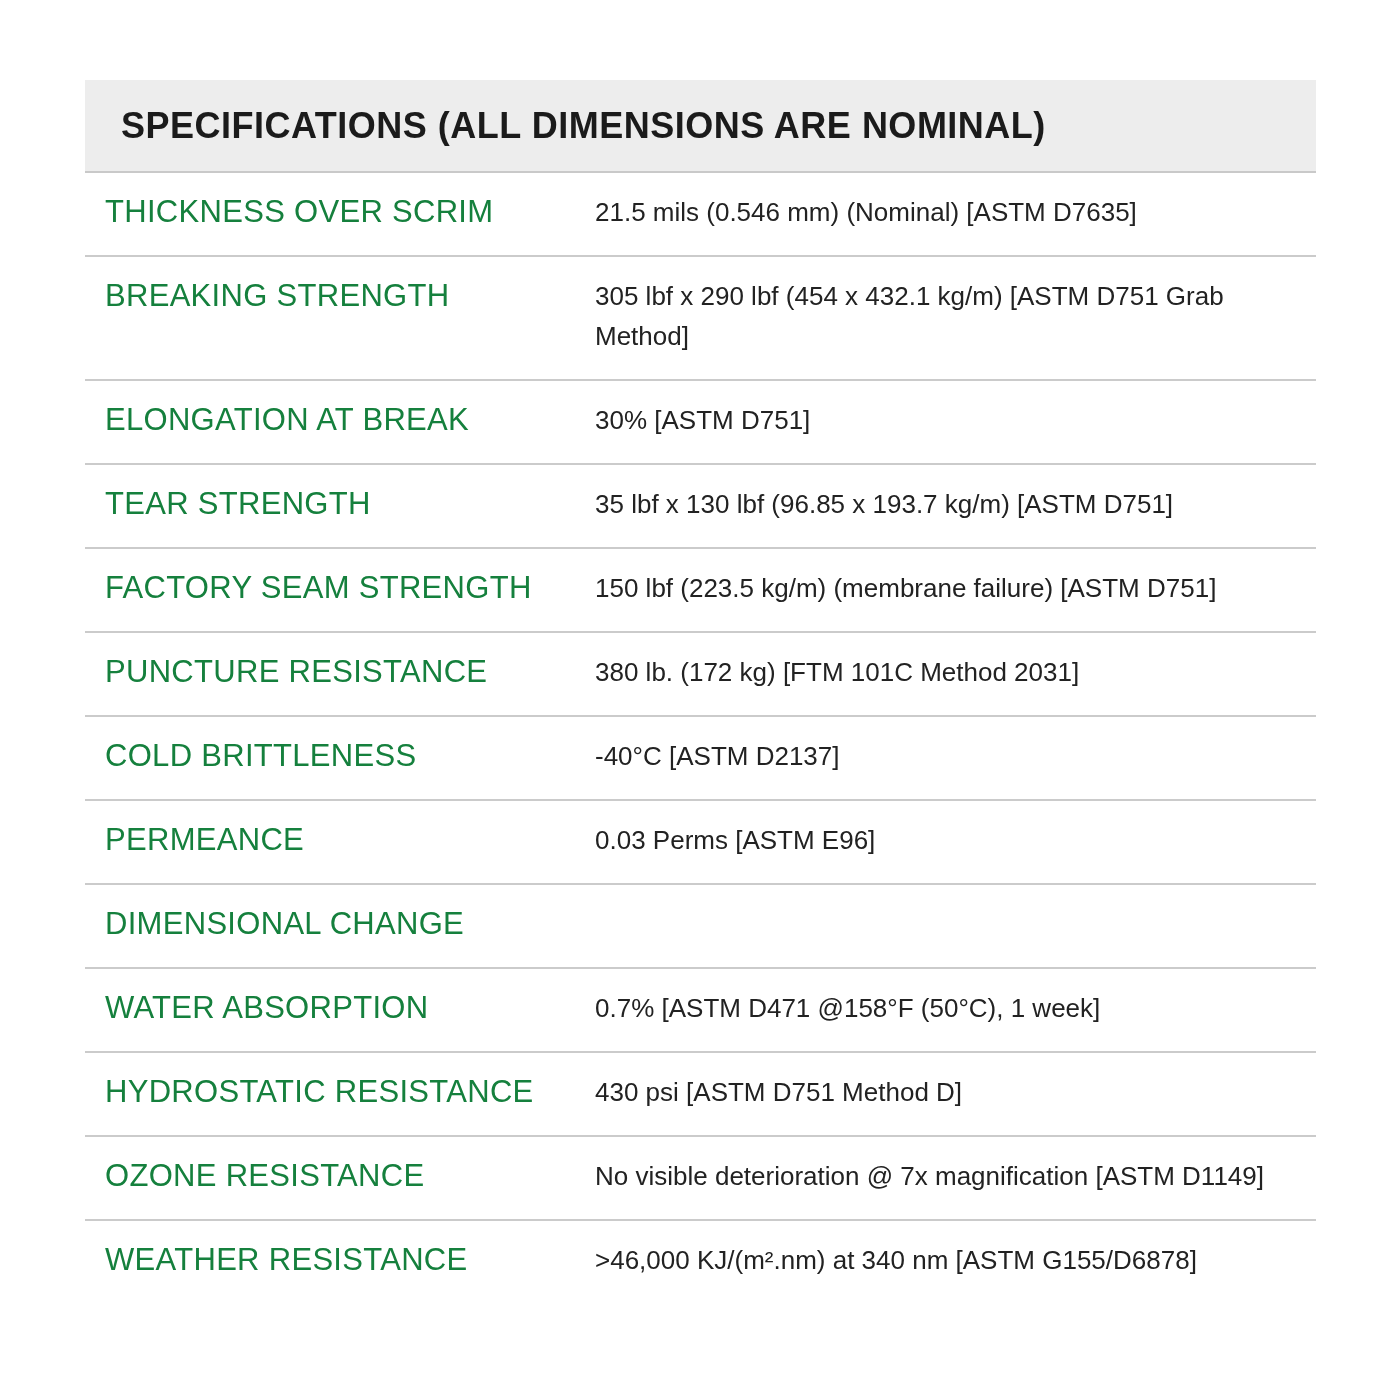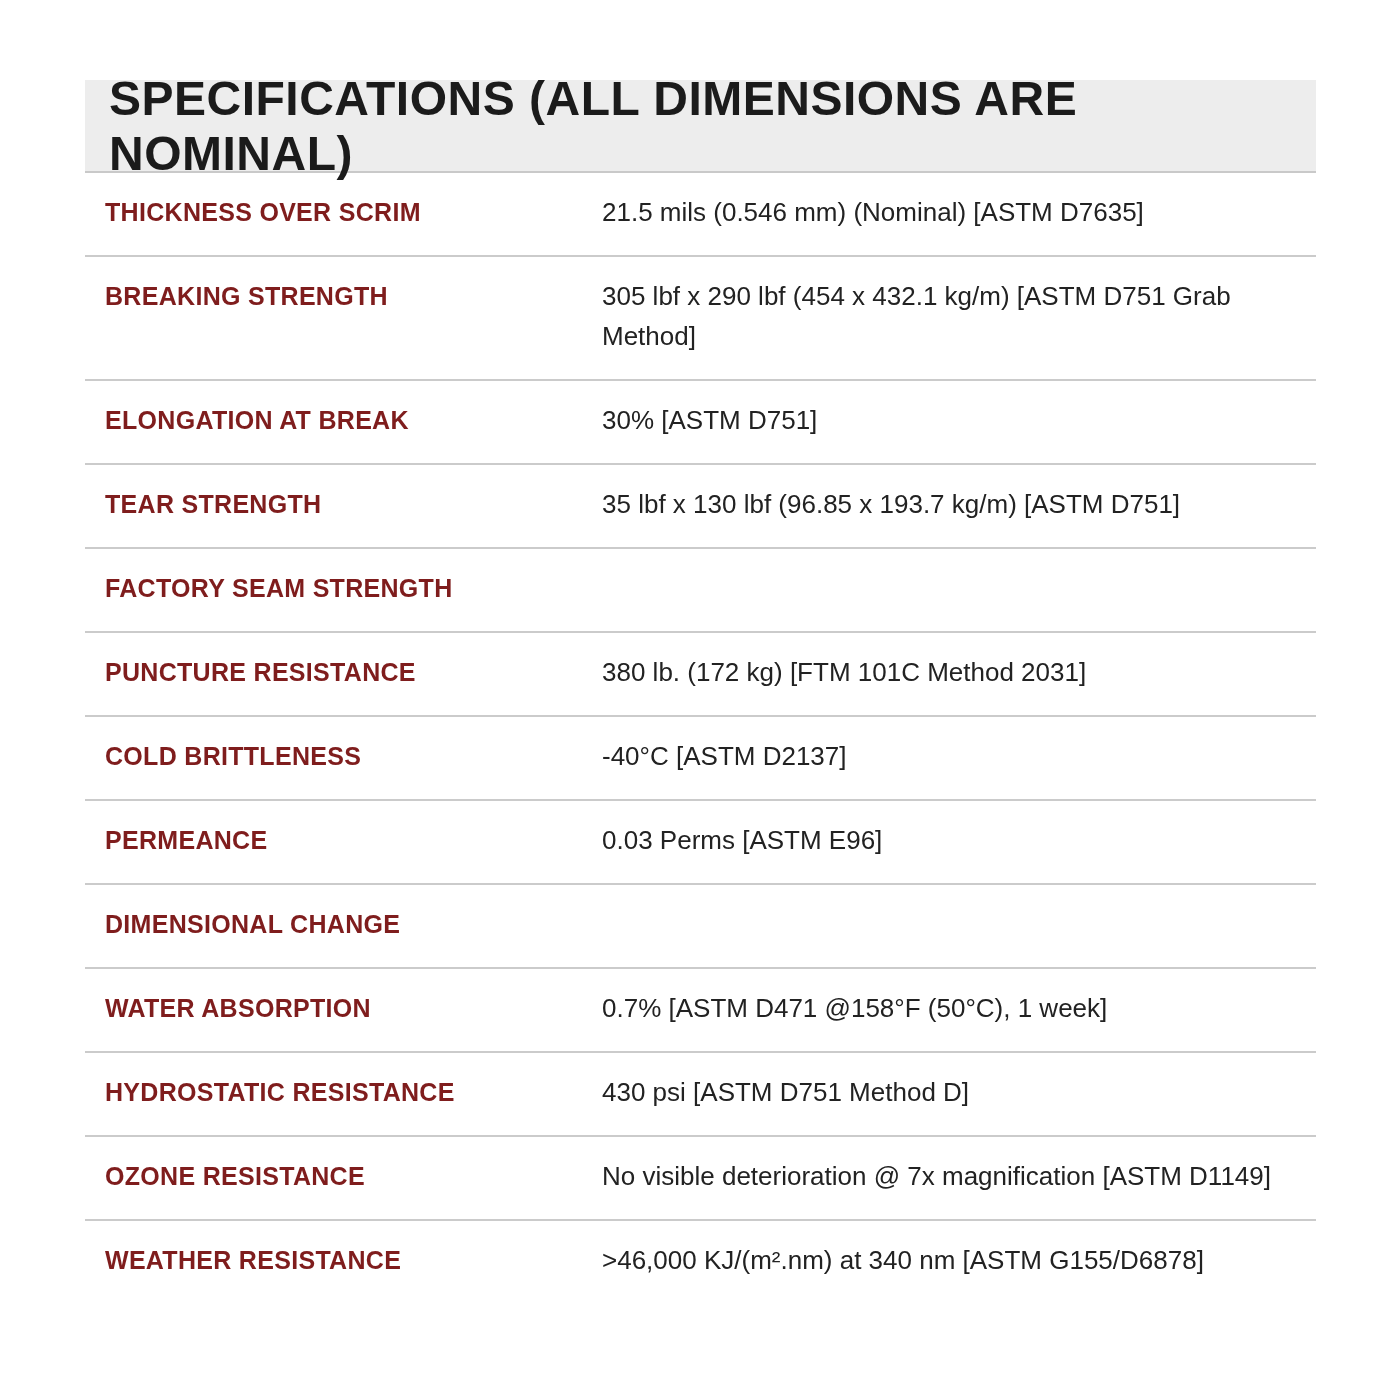--- a/index.html
+++ b/index.html
@@ -21,56 +21,55 @@
   .spec-header {
     background: #ededed;
     height: 93px;
     display: flex;
     align-items: center;
     padding-left: 20px;
     box-sizing: border-box;
     border-bottom: 2px solid #c9c9c9;
   }
   .spec-header h2 {
-    margin: 4px;
-    font-size: 48px;
+    margin: 16px;
+    font-size: 36px;
     font-weight: 800;
     letter-spacing: 0.5px;
     color: #1b1b1b;
   }
   .spec-row {
     display: flex;
     align-items: flex-start;
     padding: 19px 0 23px 0;
     border-bottom: 2px solid #cbcbcb;
   }
   .spec-row:last-child {
     border-bottom: none;
   }
   .spec-label {
     width: 490px;
     flex: 0 0 490px;
     padding-left: 20px;
     box-sizing: content-box;
-    font-size: 25px;
-    font-weight: 700;
+    font-size: 31px;
+    font-weight: 400;
     letter-spacing: 0.3px;
     line-height: 40px;
-    color: #7f1d1d;
+    color: #15803d;
     text-transform: uppercase;
   }
   .spec-value {
     flex: 1 1 auto;
     max-width: 700px;
     padding-right: 20px;
     font-size: 26px;
     font-weight: 400;
     line-height: 40px;
     color: #222222;
-    margin-left: 7px;
   }
 </style>
 </head>
 <body>
 
 <div class="page">
   <div class="spec-header">
     <h2>SPECIFICATIONS (ALL DIMENSIONS ARE NOMINAL)</h2>
   </div>
   <div id="spec-table">
@@ -89,20 +88,21 @@
     <div class="spec-value">30% [ASTM D751]</div>
   </div>
 
   <div class="spec-row">
     <div class="spec-label">TEAR STRENGTH</div>
     <div class="spec-value">35 lbf x 130 lbf (96.85 x 193.7 kg/m) [ASTM D751]</div>
   </div>
 
   <div class="spec-row">
     <div class="spec-label">FACTORY SEAM STRENGTH</div>
+    <div class="spec-value">150 lbf (223.5 kg/m) (membrane failure) [ASTM D751]</div>
   </div>
 
   <div class="spec-row">
     <div class="spec-label">PUNCTURE RESISTANCE</div>
     <div class="spec-value">380 lb. (172 kg) [FTM 101C Method 2031]</div>
   </div>
 
   <div class="spec-row">
     <div class="spec-label">COLD BRITTLENESS</div>
     <div class="spec-value">-40°C [ASTM D2137]</div>

